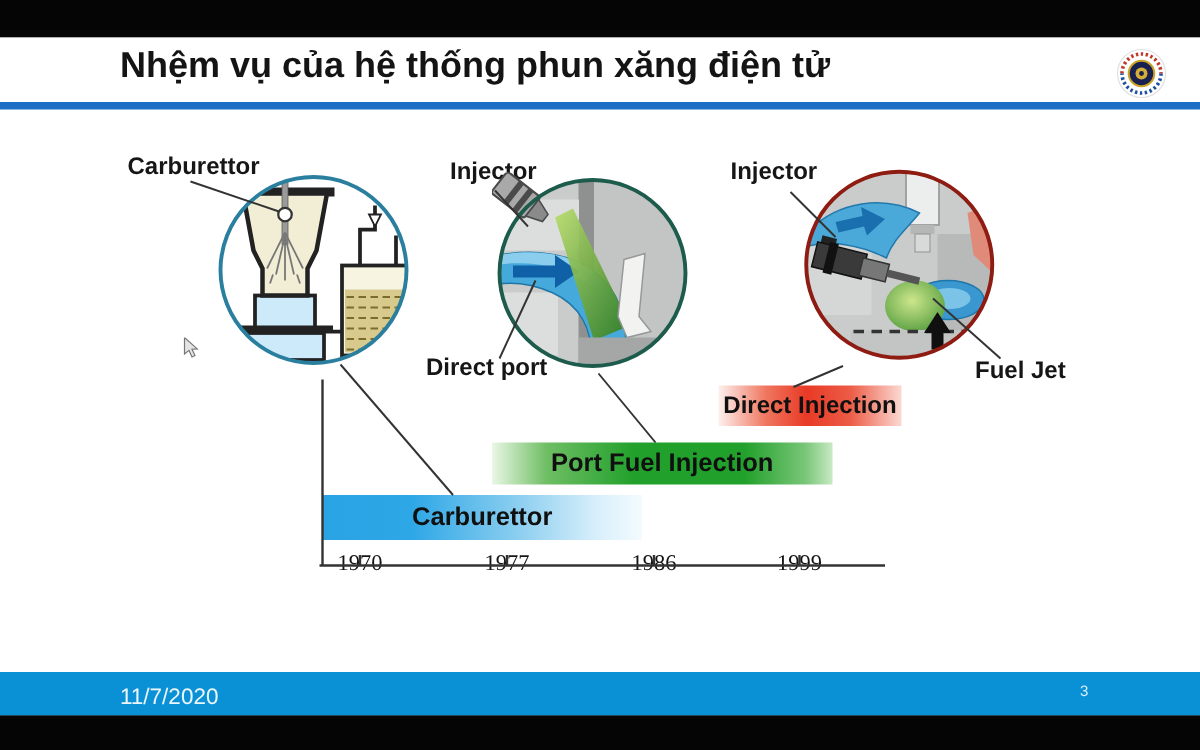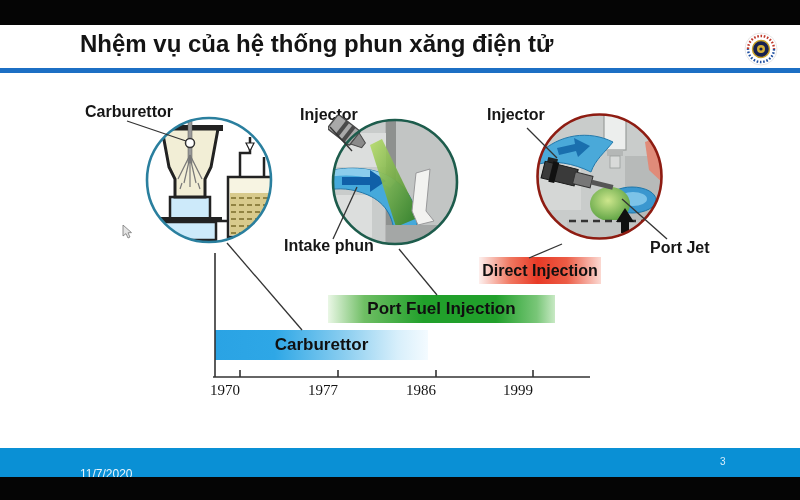--- a/index.html
+++ b/index.html
@@ -14,35 +14,35 @@
   #bottom-letterbox{position:absolute;left:0;top:477px;width:800px;height:23px;background:#050505;}
   
   #slide-title{
     position:absolute;left:80px;top:5px;width:620px;
     font-size:24px;font-weight:bold;color:#141414;letter-spacing:0;
     white-space:nowrap;
   }
   #header-rule{position:absolute;left:0;top:43px;width:800px;height:5px;background:#1c6fc4;}
   
   #footer-bar{position:absolute;left:0;top:423px;width:800px;height:29px;background:#0a90d5;}
-  #footer-date{position:absolute;left:80px;top:442px;font-size:12px;color:#eaf5fc;}
+  #footer-date{position:absolute;left:80px;top:431px;font-size:15px;color:#eaf5fc;}
   #footer-page{position:absolute;left:720px;top:431px;font-size:10px;color:#d9eefb;}
   
   .fig-label{position:absolute;color:#161616;font-size:16px;font-weight:600;white-space:nowrap;}
   
   .tl-bar{position:absolute;display:flex;align-items:center;justify-content:center;
           color:#101010;font-weight:700;white-space:nowrap;}
   #bar-carb{left:215px;top:305px;width:213px;height:30px;font-size:17px;
     background:linear-gradient(to right,#2aa3e4 0%,#2ea7e6 28%,#8ecff0 62%,#d8effb 86%,#f4fbff 100%);}
   #bar-pfi{left:328px;top:270px;width:227px;height:28px;font-size:17px;
     background:linear-gradient(to right,#eaf7e6 0%,#6fbe64 16%,#21a02b 42%,#21a02b 74%,#79c678 92%,#c8e9c4 100%);}
   #bar-di{left:479px;top:232px;width:122px;height:27px;font-size:16px;
     background:linear-gradient(to right,#fdf0ee 0%,#f0765f 26%,#e83a26 48%,#ec5c46 72%,#fbd9d2 100%);}
   
-  .tick-label{position:absolute;width:60px;text-align:left;top:357px;
+  .tick-label{position:absolute;width:60px;text-align:center;top:343px;
     font-family:"Liberation Serif",serif;font-size:15px;color:#141414;}
   
   #overlay{position:absolute;left:0;top:0;width:800px;height:452px;pointer-events:none;}
   svg{display:block;}
 </style>
 </head>
 <body>
 
 <div id="stage">
   <div id="top-letterbox"></div>
@@ -110,21 +110,21 @@
         </g>
       </g>
       <circle cx="67" cy="67" r="62" fill="none" stroke="#2a7f9e" stroke-width="2.6"></circle>
     </svg>
 
     <svg class="abs" style="left:122px;top:200px" width="12" height="14" viewBox="0 0 12 14">
       <path d="M1,0 L1,11 L4,8.6 L6,13 L8,12 L6,7.8 L9.5,7.6 Z" fill="#e4e4e4" stroke="#777" stroke-width="0.8"></path>
     </svg>
 
     <div class="fig-label" style="left:300px;top:81px">Injector</div>
-    <div class="fig-label" style="left:284px;top:212px">Intake phun</div>
+    <div class="fig-label" style="left:284px;top:212px">Direct port</div>
 
     <svg class="abs" style="left:328px;top:90px" width="134" height="134" viewBox="0 0 134 134">
       <defs>
         <clipPath id="c2clip">
             <circle cx="67" cy="67" r="62"></circle>
           </clipPath>
         <linearGradient id="g2grad" x1="0" y1="0" x2="1" y2="1">
           <stop offset="0" stop-color="#b9dd6e"></stop>
             <stop offset="1" stop-color="#2e7a1e"></stop>
         </linearGradient>
@@ -150,21 +150,21 @@
       <g transform="translate(30,26) rotate(38)">
         <rect x="-32" y="-9" width="28" height="18" rx="2" fill="#a9a9a9" stroke="#4a4a4a" stroke-width="1.4"></rect>
         <rect x="-14" y="-9" width="4" height="18" fill="#4a4a4a"></rect>
         <rect x="-22" y="-9" width="4" height="18" fill="#4a4a4a"></rect>
         <polygon points="-4,-7 7,-3 7,3 -4,7" fill="#8a8a8a" stroke="#4a4a4a" stroke-width="1"></polygon>
       </g>
       <circle cx="67" cy="67" r="62" fill="none" stroke="#1d5c4c" stroke-width="2.6"></circle>
     </svg>
 
     <div class="fig-label" style="left:487px;top:81px">Injector</div>
-    <div class="fig-label" style="left:650px;top:214px">Port Jet</div>
+    <div class="fig-label" style="left:650px;top:214px">Fuel Jet</div>
 
     <svg class="abs" style="left:533px;top:85px" width="133" height="133" viewBox="0 0 133 133">
       <defs>
         <clipPath id="c3clip">
             <circle cx="66.5" cy="66.5" r="62"></circle>
           </clipPath>
         <radialGradient id="g3grad" cx="0.45" cy="0.4" r="0.8">
           <stop offset="0" stop-color="#cde68c"></stop>
             <stop offset="1" stop-color="#3d8f2f"></stop>
         </radialGradient>

